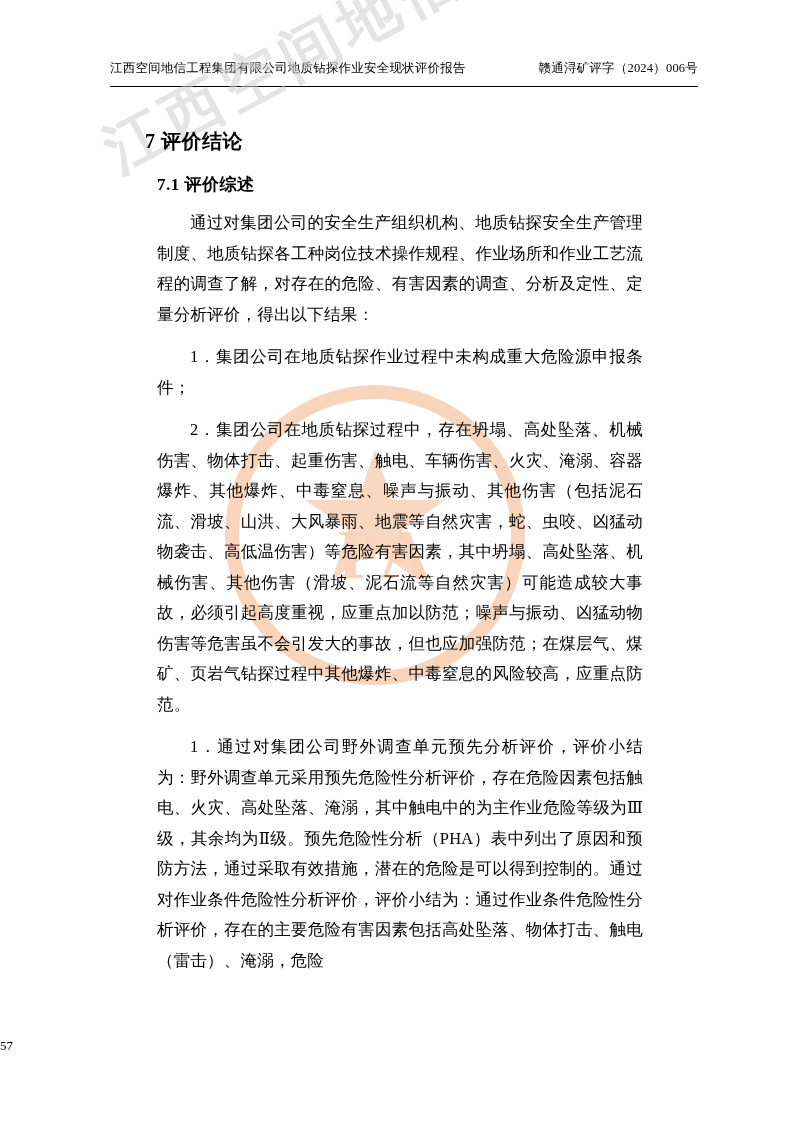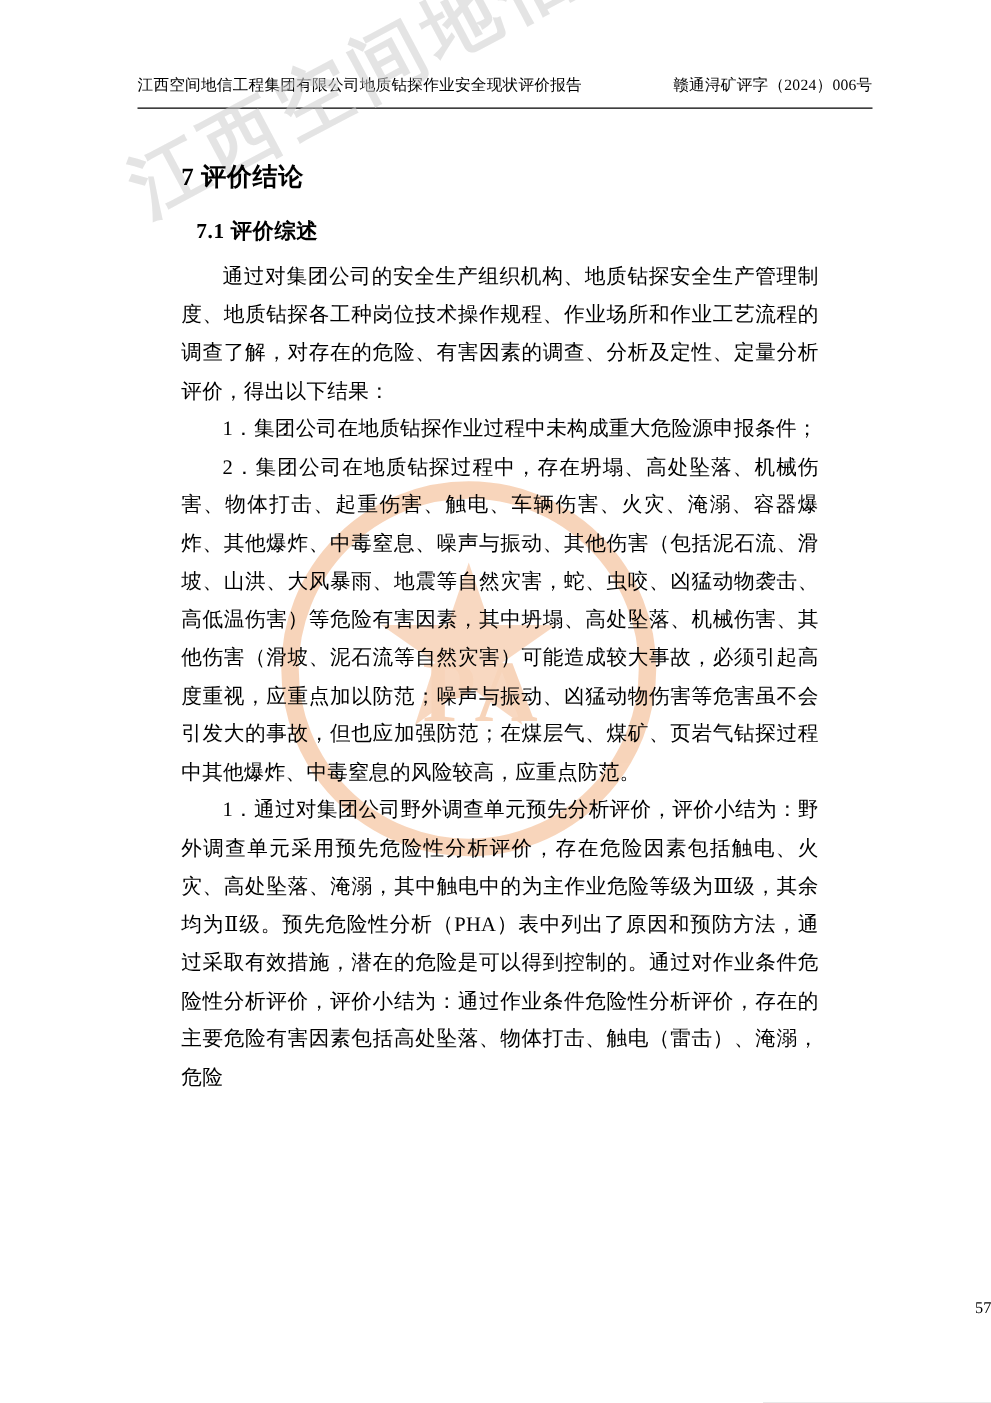--- a/index.html
+++ b/index.html
@@ -57,21 +57,21 @@
   }
   h2.subsec {
     font-size: 17px;
     font-weight: bold;
     margin: 0 0 10px 12px;
     letter-spacing: 0.5px;
   }
   p.para {
     font-size: 16.5px;
     line-height: 30.5px;
-    margin: 0;
+    margin: 12px;
     text-align: justify;
     text-justify: inter-ideograph;
     text-indent: 2em;
     letter-spacing: 0.2px;
   }
 
   
   .watermark {
     position: absolute;
     left: 0; top: 0;
@@ -127,21 +127,21 @@
     letter-spacing: 6px;
     white-space: nowrap;
   }
 
   
   .footer {
     position: absolute;
     bottom: 68px;
     left: 0;
     width: 793px;
-    text-align: right;
+    text-align: left;
     font-size: 13px;
   }
 </style>
 </head>
 <body>
 
 <div class="page">
 
   <div class="watermark">
     <div class="wm-diag">江西空间地信集团</div>

